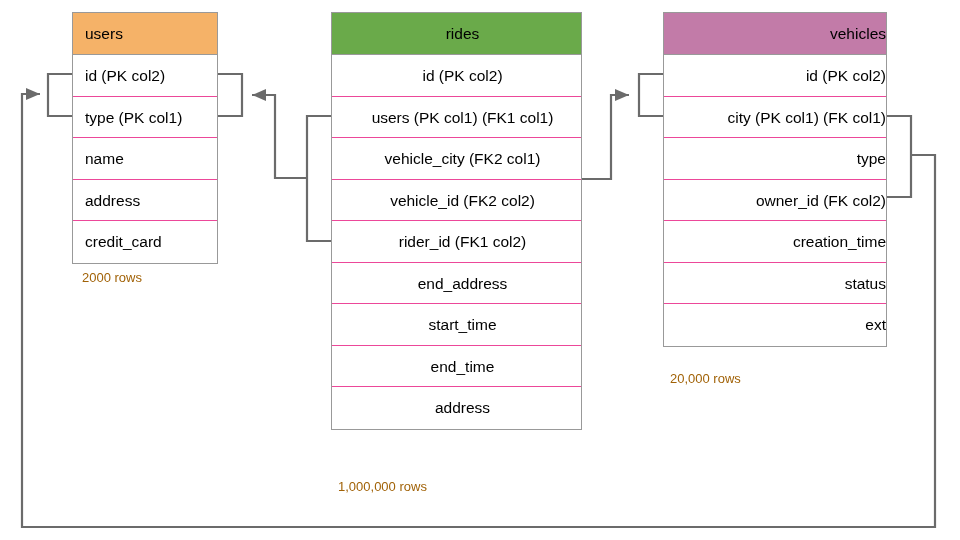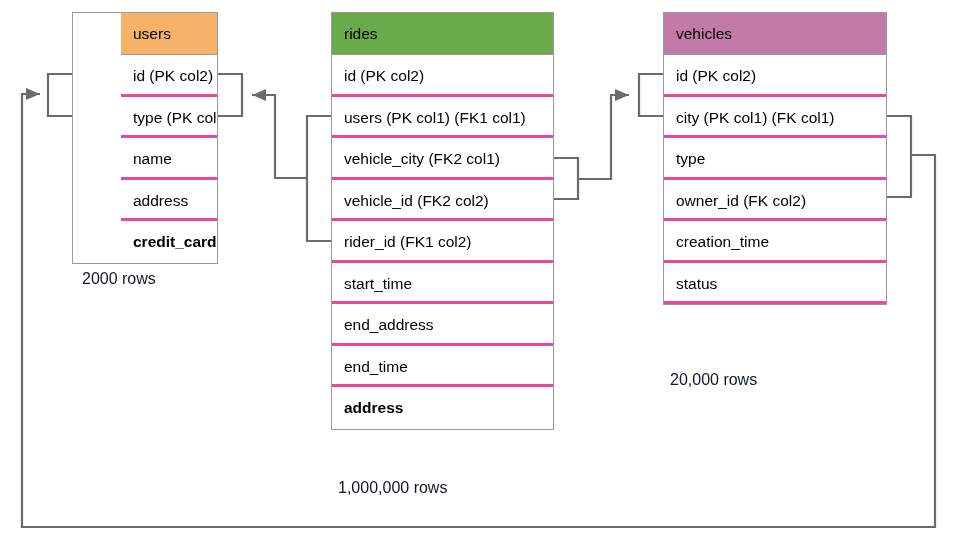--- a/index.html
+++ b/index.html
@@ -33,33 +33,32 @@
     white-space: nowrap;
     overflow: hidden;
   }
   .er-row {
     box-sizing: border-box;
     height: 41.5px;
     line-height: 41.5px;
     padding: 0 0 0 12px;
     font-size: 15.5px;
     color: #000000;
-    border-bottom: 3px solid #ec4899;
+    border-bottom: 1px solid #ec4899;
     background: #ffffff;
     white-space: nowrap;
     overflow: hidden;
   }
   .er-row.last {
     border-bottom: none;
-    font-weight: bold;
   }
   .row-count {
     position: absolute;
-    font-size: 16px;
-    color: #0f172a;
+    font-size: 13px;
+    color: #a16207;
     white-space: nowrap;
     z-index: 3;
   }
   #wires {
     position: absolute;
     left: 0;
     top: 0;
     width: 960px;
     height: 540px;
     z-index: 1;
@@ -89,48 +88,49 @@
       <path d="M 578,179 L 611,179 L 611,95 L 629,95"></path>
       <polygon points="629,95 615,89 615,101" fill="#6b6b6b" stroke="none"></polygon>
 
       <path d="M 887,116 L 911,116 L 911,197 L 887,197"></path>
 
       <path d="M 911,155 L 935,155 L 935,527 L 22,527 L 22,94 L 40,94"></path>
       <polygon points="40,94 26,88 26,100" fill="#6b6b6b" stroke="none"></polygon>
     </g>
   </svg>
 
-  <div class="er-table" style="left:72px; top:12px; width:146px;padding-left:48px;">
+  <div class="er-table" style="left:72px; top:12px; width:146px;">
     <div class="er-header" style="background:#f5b268;">users</div>
     <div class="er-row">id (PK col2)</div>
     <div class="er-row">type (PK col1)</div>
     <div class="er-row">name</div>
     <div class="er-row">address</div>
     <div class="er-row last">credit_card</div>
   </div>
   <div class="row-count" style="left:82px; top:270px;">2000 rows</div>
 
-  <div class="er-table" style="left:331px; top:12px; width:223px;">
+  <div class="er-table" style="left:331px; top:12px; width:251px;text-align:center;">
     <div class="er-header" style="background:#6aaa4a;">rides</div>
     <div class="er-row">id (PK col2)</div>
     <div class="er-row">users (PK col1) (FK1 col1)</div>
     <div class="er-row">vehicle_city (FK2 col1)</div>
     <div class="er-row">vehicle_id (FK2 col2)</div>
     <div class="er-row">rider_id (FK1 col2)</div>
+    <div class="er-row">end_address</div>
     <div class="er-row">start_time</div>
-    <div class="er-row">end_address</div>
     <div class="er-row">end_time</div>
     <div class="er-row last">address</div>
   </div>
   <div class="row-count" style="left:338px; top:479px;">1,000,000 rows</div>
 
-  <div class="er-table" style="left:663px; top:12px; width:224px;">
+  <div class="er-table" style="left:663px; top:12px; width:224px;text-align:right;">
     <div class="er-header" style="background:#c27ba8;">vehicles</div>
     <div class="er-row">id (PK col2)</div>
     <div class="er-row">city (PK col1) (FK col1)</div>
     <div class="er-row">type</div>
     <div class="er-row">owner_id (FK col2)</div>
     <div class="er-row">creation_time</div>
     <div class="er-row">status</div>
+    <div class="er-row last">ext</div>
   </div>
   <div class="row-count" style="left:670px; top:354px;margin-top:17px;">20,000 rows</div>
 
 </div>
 
 </body></html>

